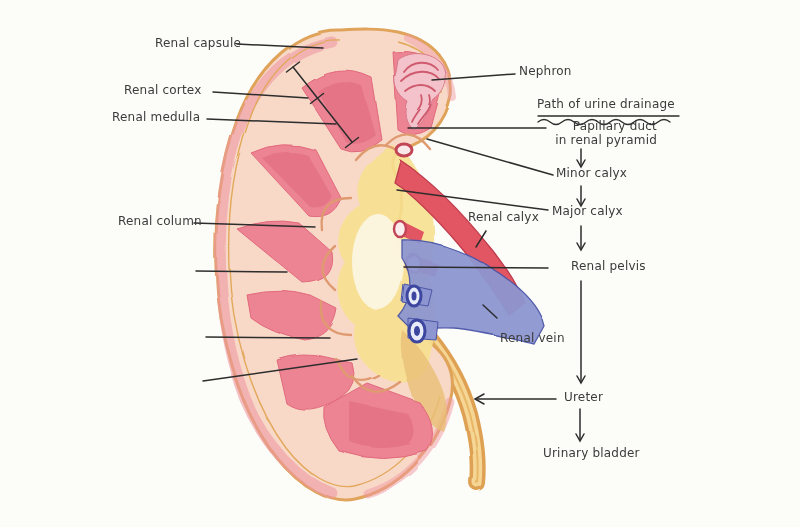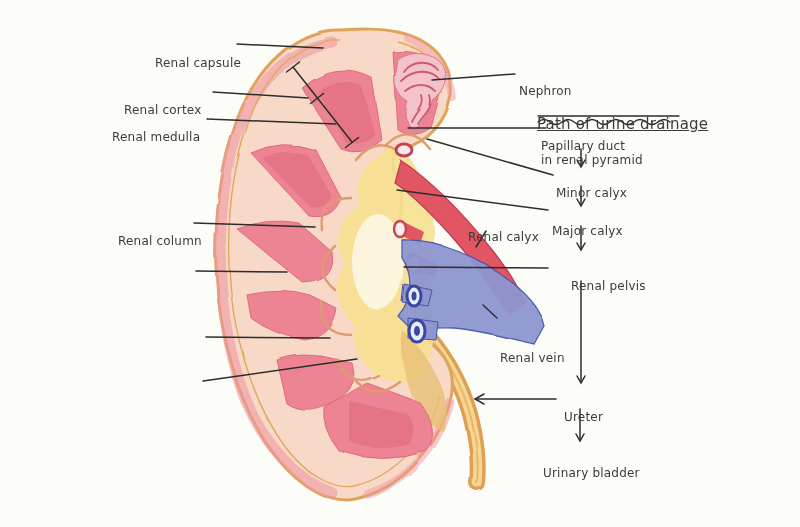--- a/index.html
+++ b/index.html
@@ -4,24 +4,24 @@
 <style>
   html,body{margin:0;padding:0;}
   #stage{
     position:relative;width:800px;height:527px;overflow:hidden;
     background:#fcfcf9;
     font-family:"DejaVu Sans",sans-serif;
   }
   #art{position:absolute;left:0;top:0;}
   .lbl{
     position:absolute;font-size:12px;line-height:14px;color:#3b3b3b;
-    white-space:nowrap;letter-spacing:.2px;margin-top:20px;
+    white-space:nowrap;letter-spacing:.2px;
   }
-  .ctr{text-align:left;}
-  .flow-title{font-size:15px;text-decoration:underline;}
+  .ctr{text-align:right;}
+  .flow-title{font-size:12px;}
 </style>
 </head>
 <body>
 
 <div id="stage">
 
   <svg id="art" width="800" height="527" viewBox="0 0 800 527">
     <defs>
       <filter id="wob" x="-10%" y="-10%" width="120%" height="120%">
         <feTurbulence type="fractalNoise" baseFrequency="0.015" numOctaves="2" seed="7" result="n"></feTurbulence>

